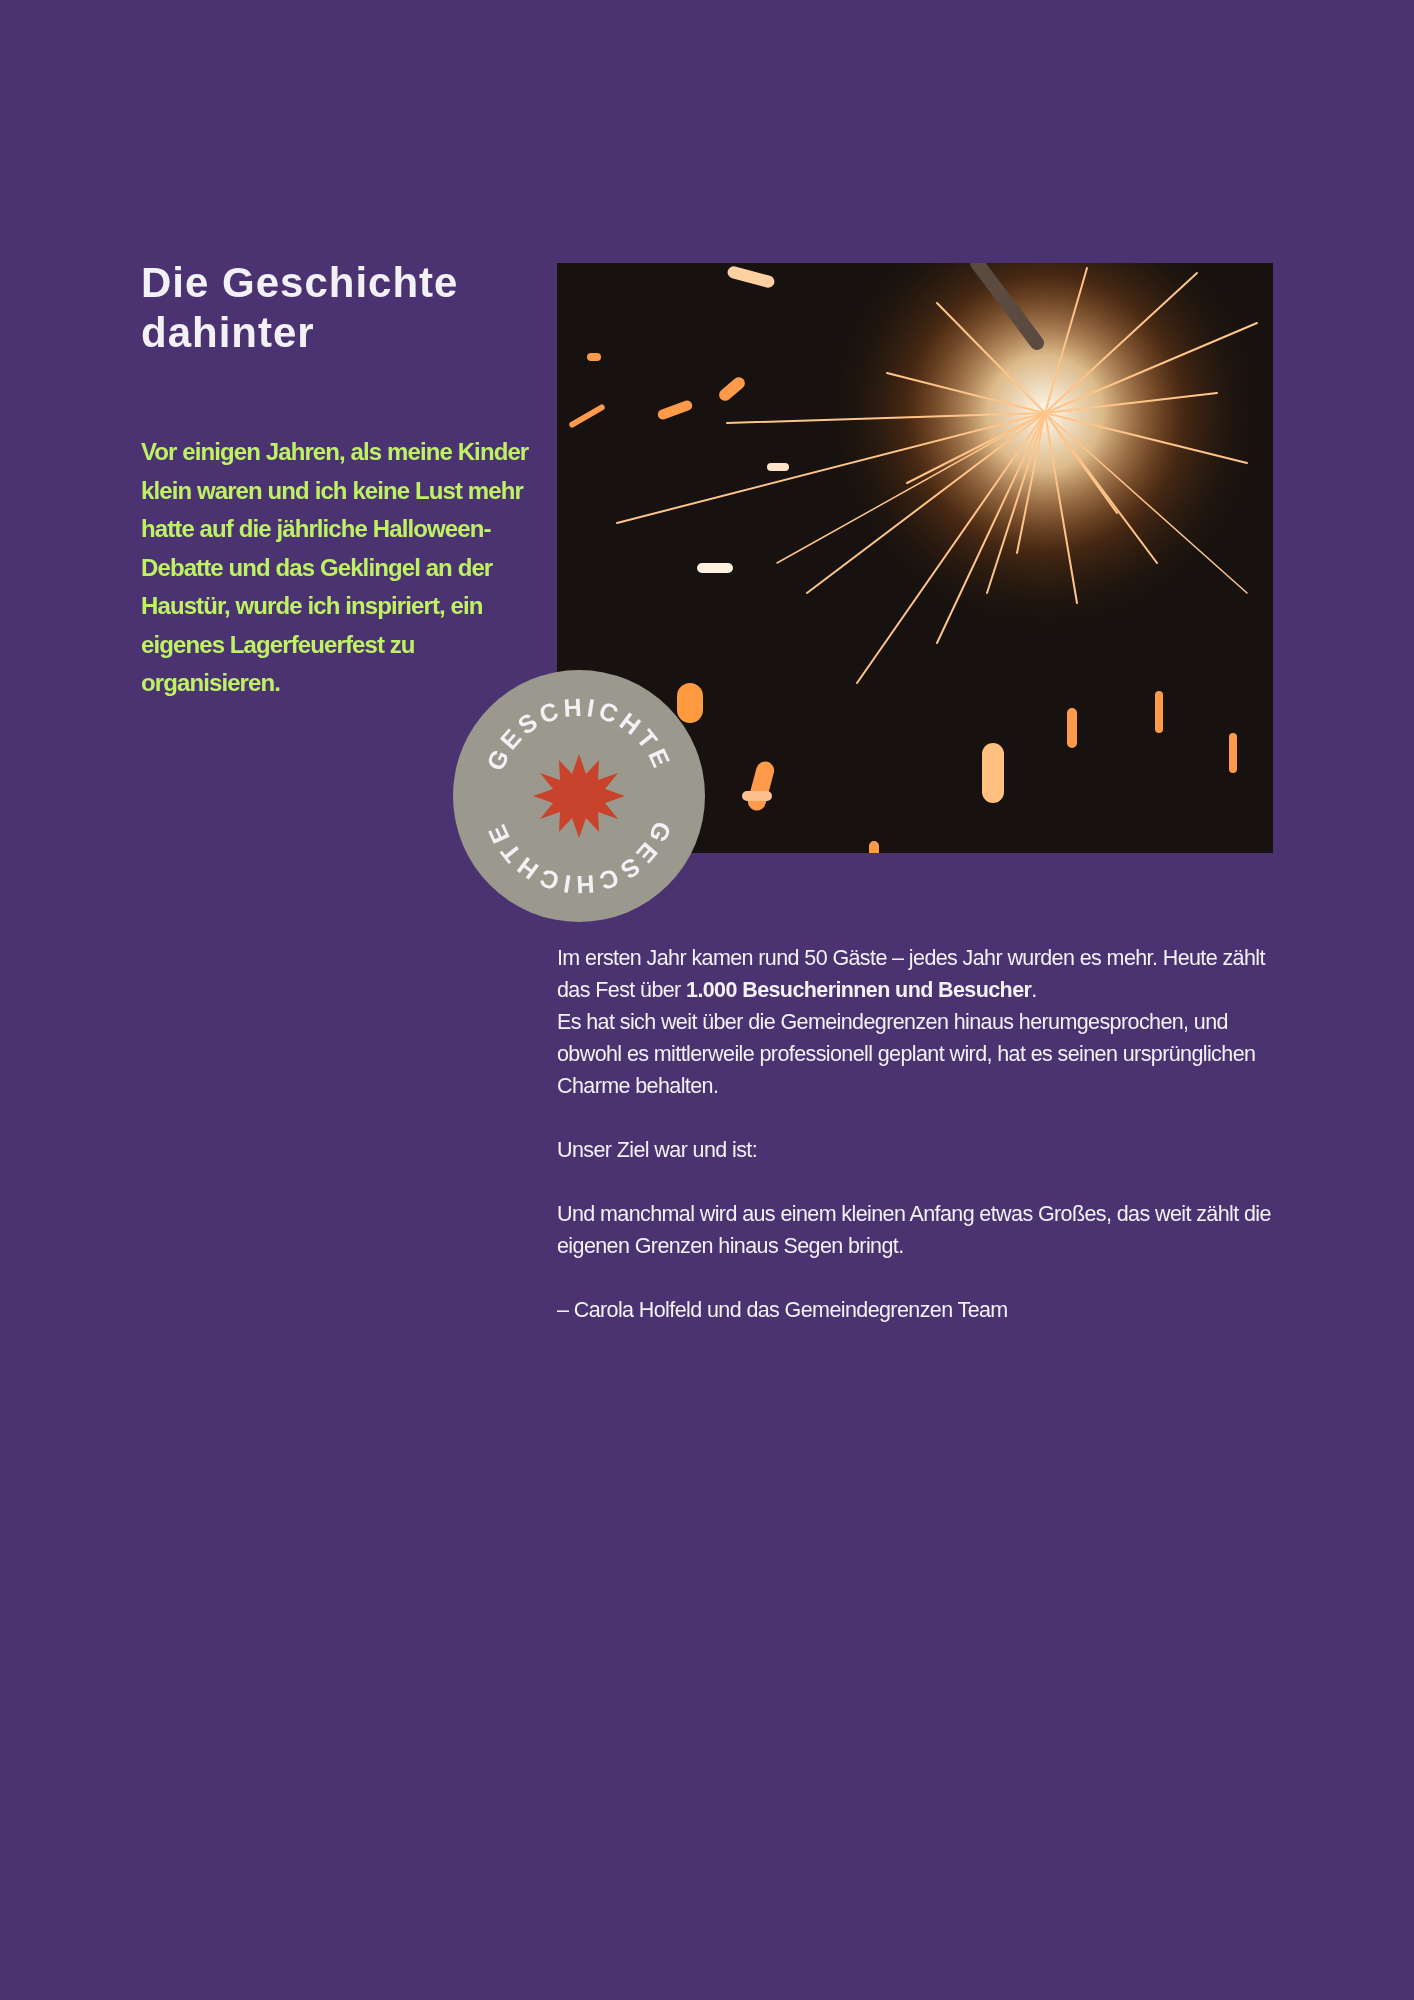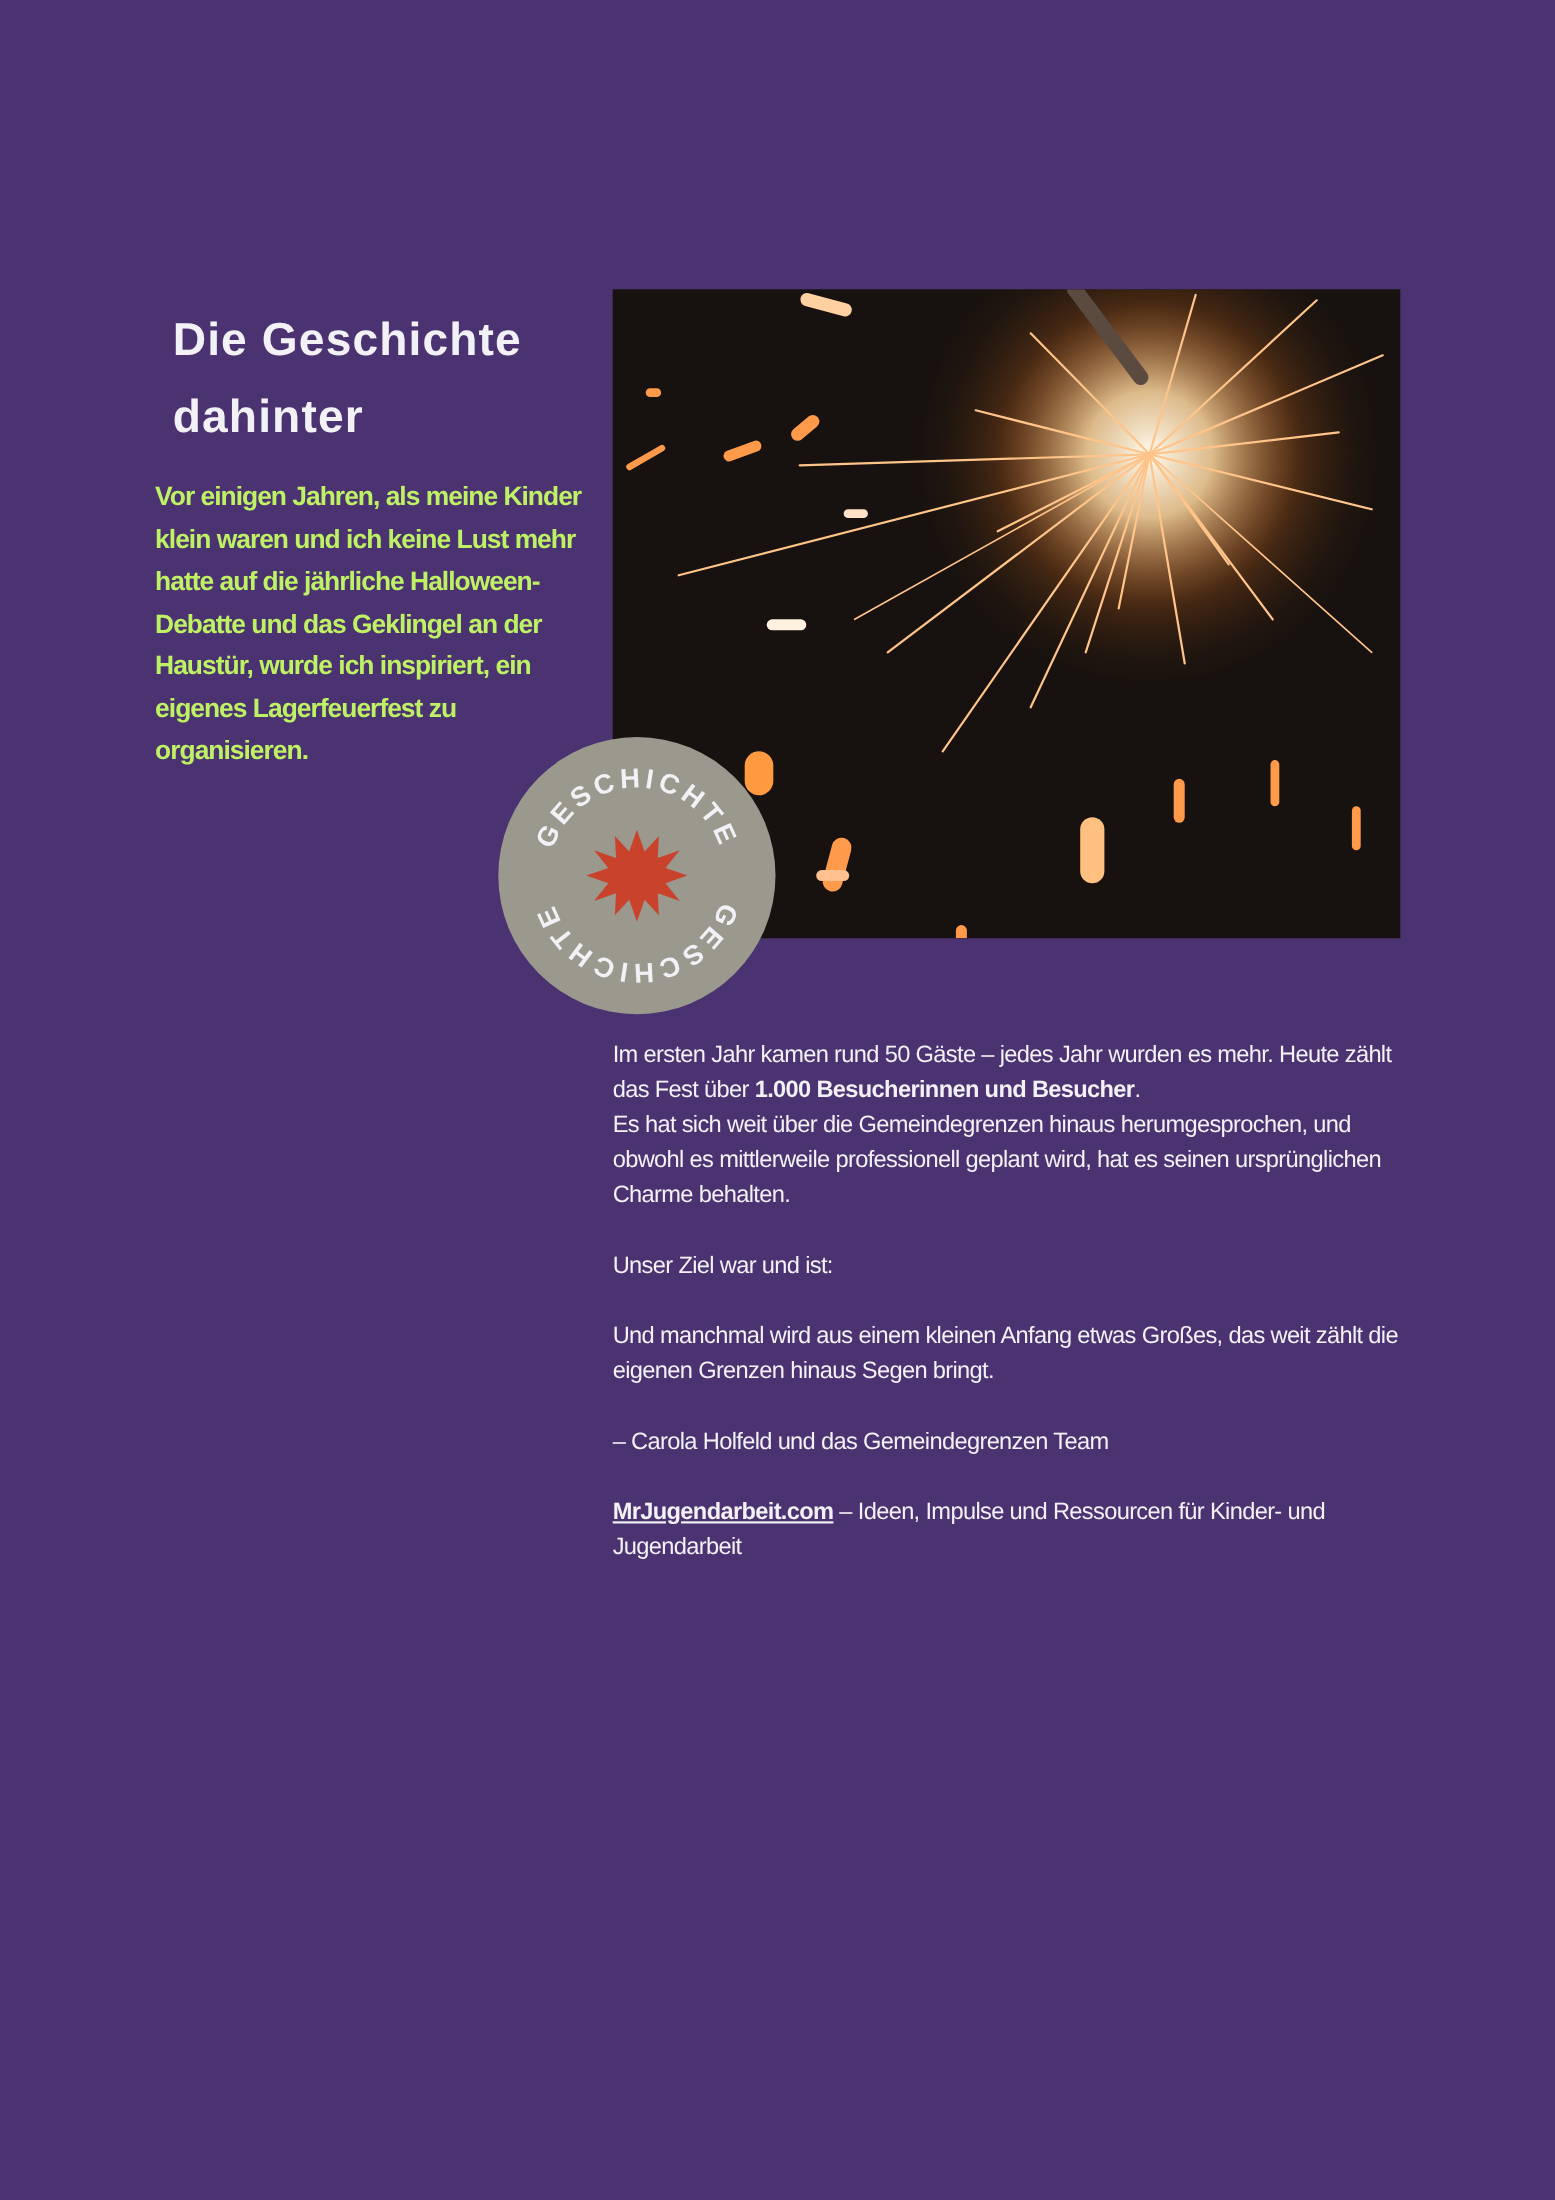--- a/index.html
+++ b/index.html
@@ -6,22 +6,22 @@
   body {
     width: 1414px; height: 2000px;
     background: #4b3270;
     color: #f2f1f5;
     font-family: "Liberation Sans", sans-serif;
     position: relative;
     overflow: hidden;
   }
   .title {
     position: absolute; left: 141px; top: 258px; width: 400px;
-    font-size: 42px; font-weight: bold; line-height: 70px;
-    letter-spacing: 1px; margin: 16px; color: #f2f1f5;
+    font-size: 42px; font-weight: bold; line-height: 50px;
+    letter-spacing: 1px; margin: 0; color: #f2f1f5;
   }
   .lead {
     position: absolute; left: 141px; top: 433px; width: 400px;
     font-size: 24px; font-weight: bold; line-height: 38.5px;
     letter-spacing: -0.9px; margin: 0; color: #bef264;
   }
   .photo {
     position: absolute; left: 557px; top: 263px; width: 716px; height: 590px;
     background: radial-gradient(ellipse 170px 150px at 1045px 150px, #fff8e8 0%, #ffd39a 18%, #e08a3a 40%, rgba(120,50,10,0.6) 65%, rgba(20,15,12,0) 100%),
                 #17120f;
@@ -123,16 +123,13 @@
   <p>
     <span>Im ersten Jahr kamen rund 50 Gäste – jedes Jahr wurden es mehr. Heute zählt das Fest über </span><b>1.000 Besucherinnen und Besucher</b><span>.</span><br>
     <span> Es hat sich weit über die Gemeindegrenzen hinaus herumgesprochen, und obwohl es mittlerweile professionell geplant wird, hat es seinen ursprünglichen Charme behalten.</span>
   </p>
   <p>
     <span>Unser Ziel war und ist:</span><br>
     <br>
     <span>Und manchmal wird aus einem kleinen Anfang etwas Großes, das weit zählt die eigenen Grenzen hinaus Segen bringt.</span>
   </p>
   <p>– Carola Holfeld und das Gemeindegrenzen Team</p>
-  <p>
-    <a>MrJugendarbeit.com</a><span> – Ideen, Impulse und Ressourcen für Kinder- und Jugendarbeit</span>
-  </p>
 </div>
 
 </body></html>

